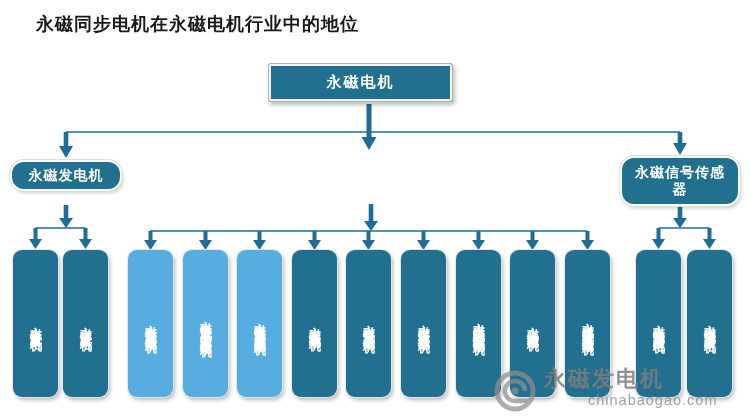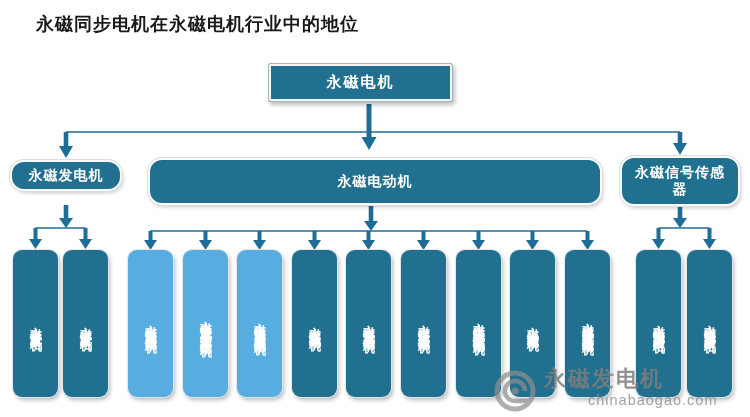--- a/index.html
+++ b/index.html
@@ -107,21 +107,20 @@
       <line x1="658.5" y1="228" x2="658.5" y2="240" stroke-width="4"></line>
       <polygon points="652,239 665,239 658.5,249" stroke="none"></polygon>
       <line x1="709.5" y1="228" x2="709.5" y2="240" stroke-width="4"></line>
       <polygon points="703,239 716,239 709.5,249" stroke="none"></polygon>
     </g>
   </svg>
 
   <div class="node root">永磁电机</div>
 
   <div class="node branch b-left">永磁发电机</div>
-  <div class="node branch b-mid">永磁电动机</div>
   <div class="node branch b-right">永磁信号传感器</div>
 
   <div class="node leaf" style="left:13px">
       <span>永磁交流发电机</span>
     </div>
   <div class="node leaf" style="left:63px">
       <span>永磁直流发电机</span>
     </div>
 
   <div class="node leaf light" style="left:128px">

